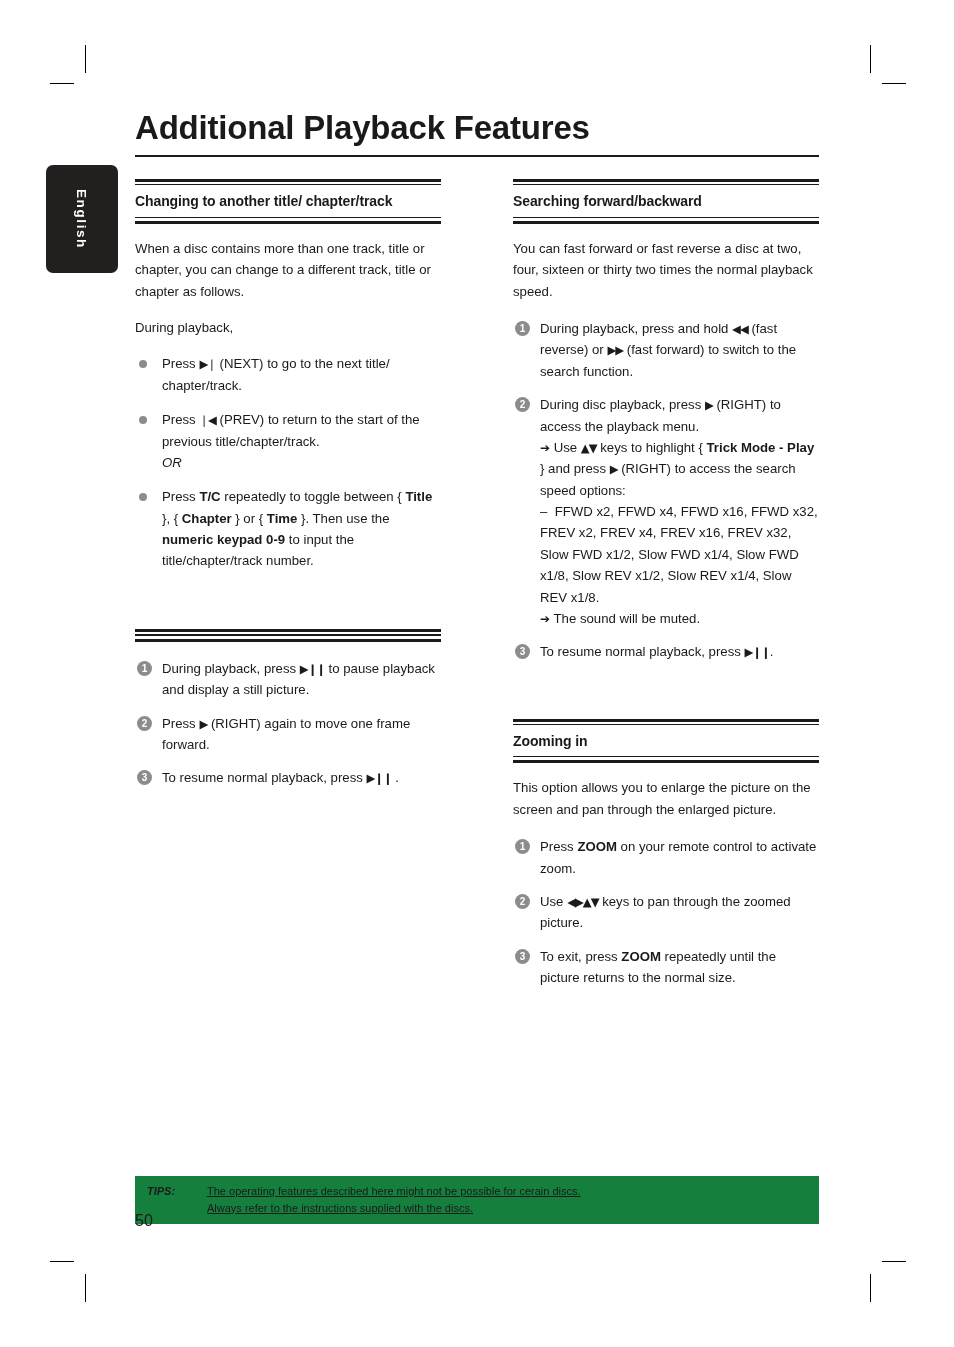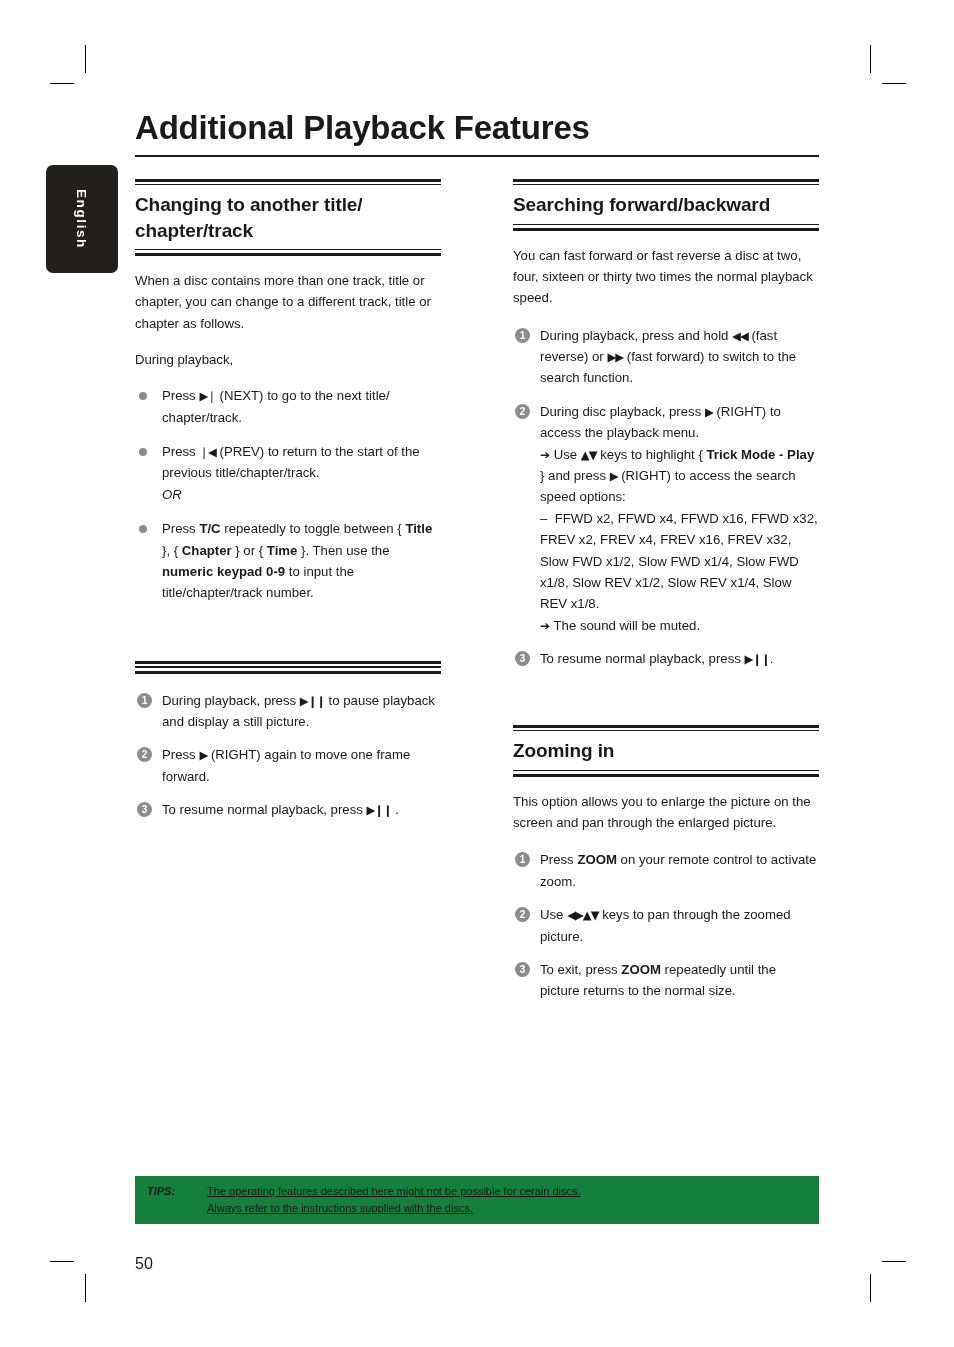--- a/index.html
+++ b/index.html
@@ -88,21 +88,21 @@
   .col.left { margin-right: 72px; }
 
   
   .sec { margin-bottom: 0; }
   .rule-top-thick { height: 3px; background: #1a1a1a; }
   .rule-thin      { height: 1px; background: #1a1a1a; }
   .rule-gap-2     { height: 2px; }
   .rule-gap-3     { height: 3px; }
 
   .sec-head {
-    font-size: 19px;
+    font-size: 14px;
     font-weight: bold;
     line-height: 1.33;
     padding: 7px 0 6px 0;
     color: #1a1a1a;
     letter-spacing: -0.1px;
   }
 
   
   .p {
     font-size: 13.2px;
@@ -194,21 +194,20 @@
     flex: 0 0 60px;
   }
   .tips-lines { flex: 1; text-decoration: underline; }
 
   .page-num {
     position: absolute;
     left: 135px;
     top: 1212px;
     font-size: 16px;
     color: #1a1a1a;
-    margin-top: 43px;
   }
 
   .spacer-lg { height: 44px; }
 </style>
 </head>
 <body>
 
 <div class="crop crop-v" style="left:85px; top:45px;"></div>
 <div class="crop crop-h" style="left:50px; top:83px;"></div>
 <div class="crop crop-v" style="left:870px; top:45px;"></div>

